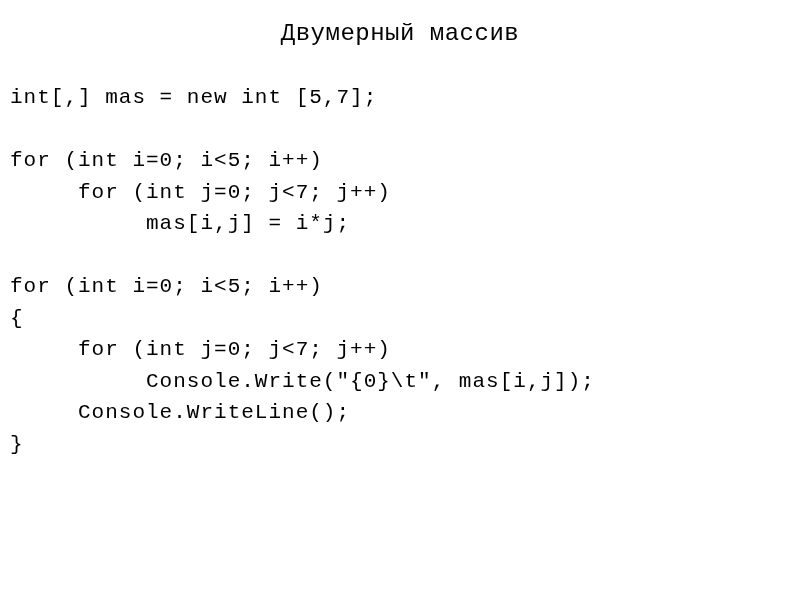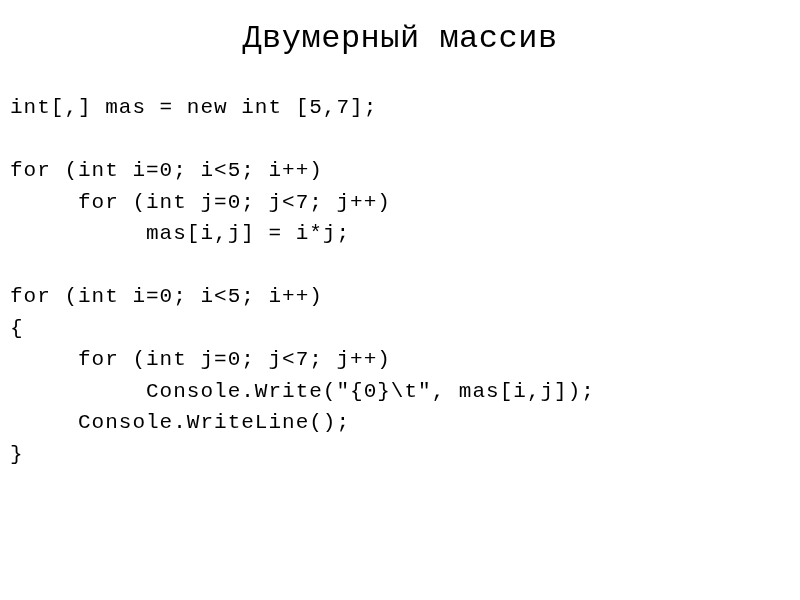--- a/index.html
+++ b/index.html
@@ -12,21 +12,21 @@
       height: 600px;
       background: #ffffff;
       font-family: 'Courier New', Courier, monospace;
       font-size: 21px;
       color: #000000;
       padding: 20px 10px;
       overflow: hidden;
     }
     .title {
       text-align: center;
-      font-size: 32px;
+      font-size: 24px;
       font-weight: normal;
       margin-bottom: 35px;
       letter-spacing: 0.5px;
     }
     .code-block {
       white-space: pre;
       letter-spacing: 1px;
       line-height: 1.5;
     }
   </style>

